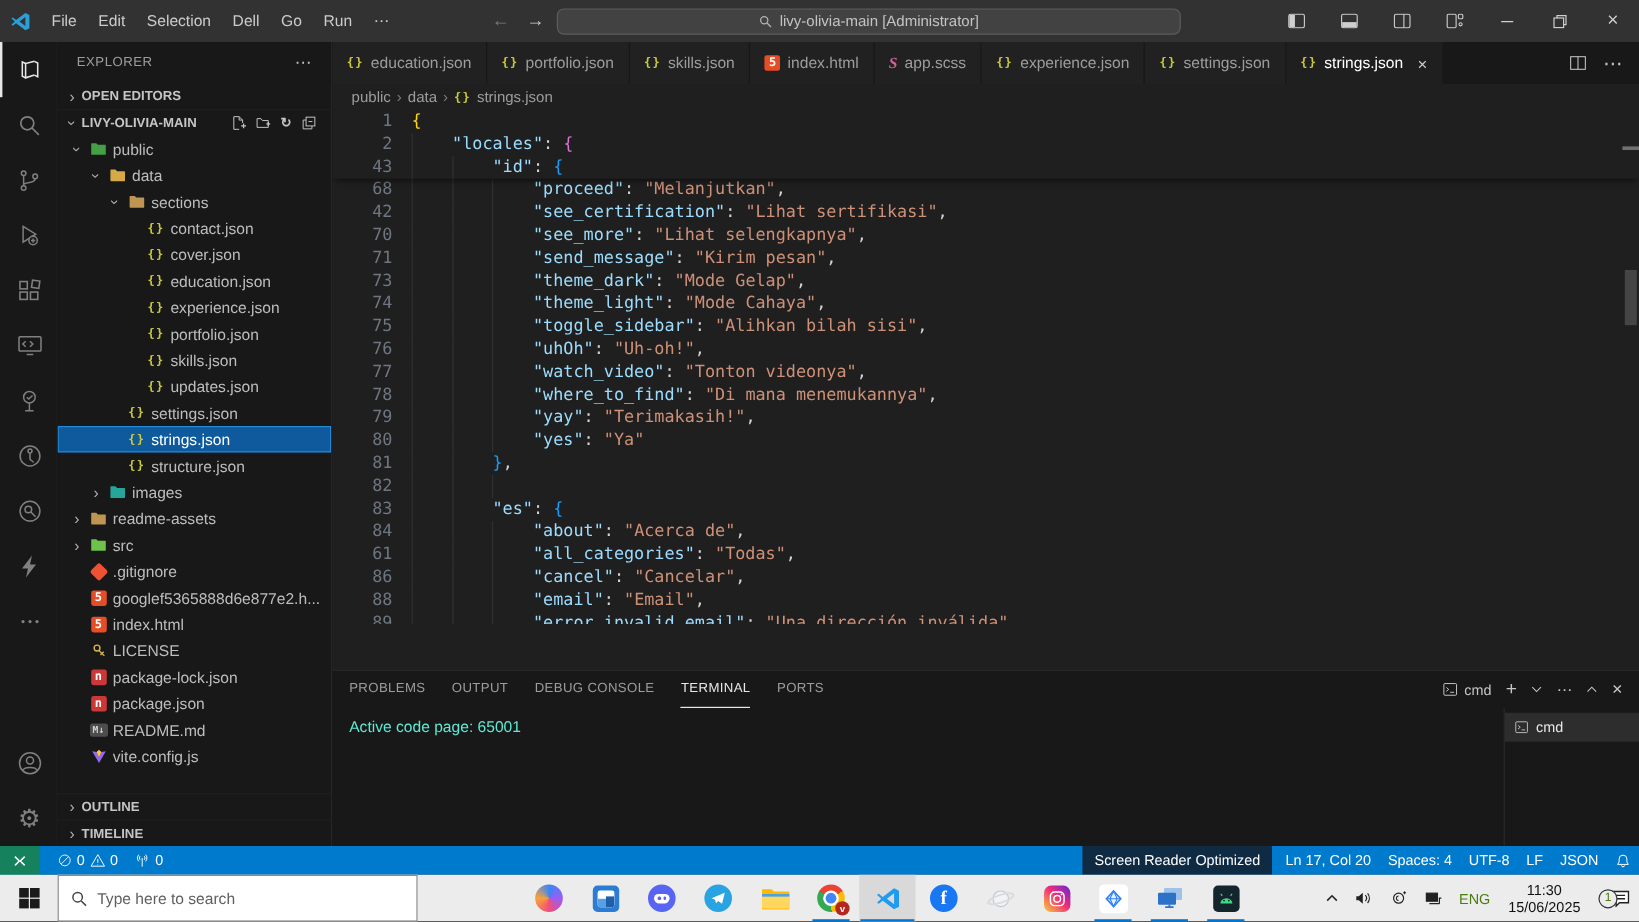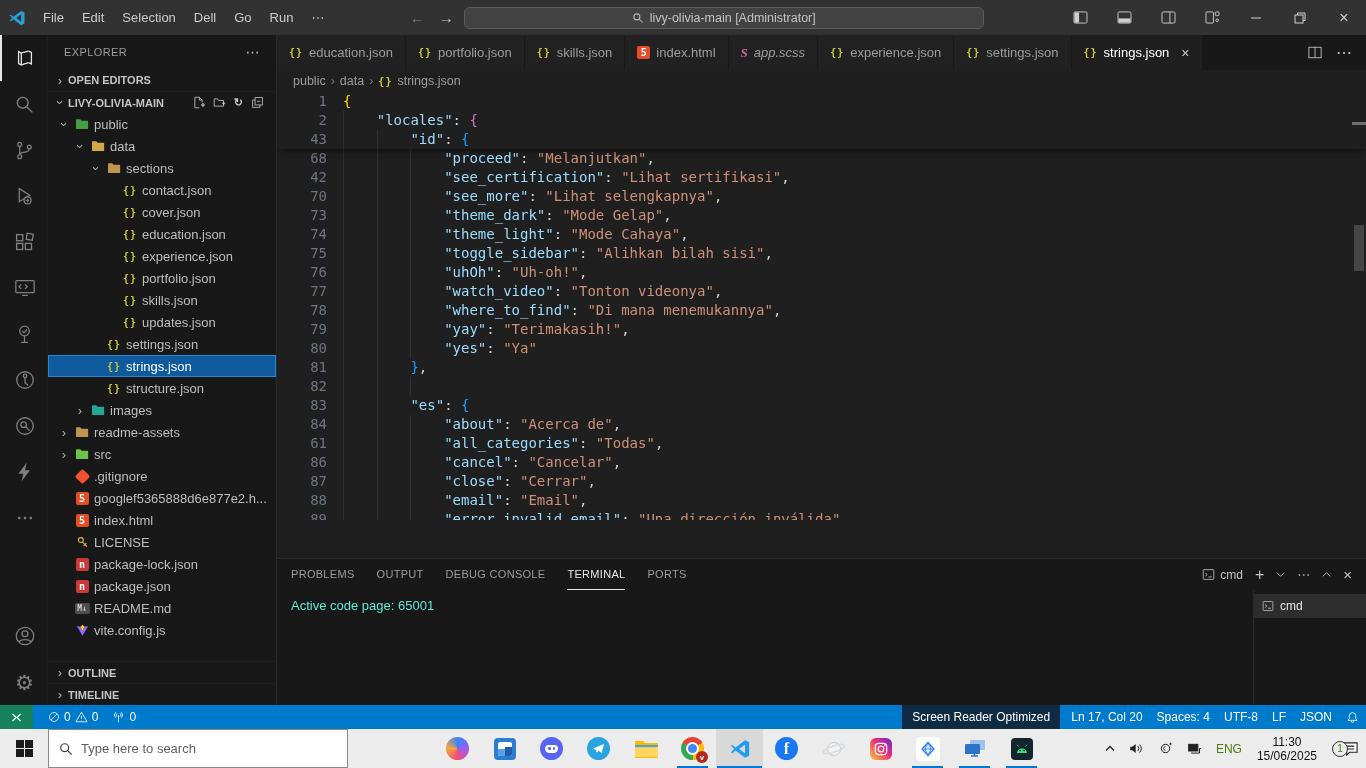--- a/index.html
+++ b/index.html
@@ -46,21 +46,21 @@
   .fi.scss{color:#cd6799;font-family:"Liberation Serif",serif;font-style:italic;font-size:13px}
   .fi.npm{background:#cb3837;color:#fff;width:13px;height:13px;line-height:13px;border-radius:2px}
   .fi.md{background:#4d4d4d;color:#d0d0d0;font-size:8px;width:15px;height:11px;line-height:11px;border-radius:2px}
   .fi.giti{width:11px;height:11px;background:#f05133;transform:rotate(45deg);border-radius:2px}
   
   .editor-col{flex:1;display:flex;flex-direction:column;min-width:0;background:#1f1f1f}
   .tabbar{height:35px;background:#181818;display:flex;align-items:stretch;flex:none}
   .tab{display:flex;align-items:center;gap:6px;padding:0 12px;font-size:13px;color:#9d9d9d;background:#212121;border-right:1px solid #181818;white-space:nowrap}
   .tab.active{background:#1f1f1f;color:#ffffff}
   .tab .close{margin-left:6px;color:#cccccc;font-size:14px}
-  .tab.italic .tab-label{font-style:italic}
+  .tab.italic .tab-label{}
   .tab-actions{margin-left:auto;display:flex;align-items:center;gap:14px;padding:0 14px;color:#c5c5c5}
   .breadcrumbs{height:22px;display:flex;align-items:center;font-size:12.5px;color:#9d9d9d;padding-left:16px;gap:5px;flex:none;background:#1f1f1f}
   .bc-sep{color:#7c7c7c}
   .code-area{flex:1;position:relative;overflow:hidden;font-family:"DejaVu Sans Mono",monospace;font-size:14px}
   .cl{display:flex;height:19px;line-height:19px;white-space:pre}
   .cl.partial{height:10px;overflow:hidden}
   .ln{width:50px;flex:none;text-align:right;color:#6e7681;padding-right:0}
   .lc{position:relative;margin-left:16px}
   .ig{position:absolute;top:0;bottom:0;width:1px;background:#303030}
   .tok-key{color:#9cdcfe}.tok-str{color:#ce9178}.tok-pn{color:#d4d4d4}
@@ -567,20 +567,22 @@
     <span class="ln">43</span><span class="lc" style="padding-left:8ch"><span class="ig" style="left:0ch"></span><span class="ig" style="left:4ch"></span><span class="tok-key">"id"</span><span class="tok-pn">: </span><span class="tok-b3">{</span></span></div>
           </div>
         <div id="codelines">
             <div class="cl">
     <span class="ln">68</span><span class="lc" style="padding-left:12ch"><span class="ig" style="left:0ch"></span><span class="ig" style="left:4ch"></span><span class="ig" style="left:8ch"></span><span class="tok-key">"proceed"</span><span class="tok-pn">: </span><span class="tok-str">"Melanjutkan"</span><span class="tok-pn">,</span></span></div>
             <div class="cl">
     <span class="ln">42</span><span class="lc" style="padding-left:12ch"><span class="ig" style="left:0ch"></span><span class="ig" style="left:4ch"></span><span class="ig" style="left:8ch"></span><span class="tok-key">"see_certification"</span><span class="tok-pn">: </span><span class="tok-str">"Lihat sertifikasi"</span><span class="tok-pn">,</span></span></div>
             <div class="cl">
     <span class="ln">70</span><span class="lc" style="padding-left:12ch"><span class="ig" style="left:0ch"></span><span class="ig" style="left:4ch"></span><span class="ig" style="left:8ch"></span><span class="tok-key">"see_more"</span><span class="tok-pn">: </span><span class="tok-str">"Lihat selengkapnya"</span><span class="tok-pn">,</span></span></div>
             <div class="cl">
+    <span class="ln">71</span><span class="lc" style="padding-left:12ch"><span class="ig" style="left:0ch"></span><span class="ig" style="left:4ch"></span><span class="ig" style="left:8ch"></span><span class="tok-key">"send_message"</span><span class="tok-pn">: </span><span class="tok-str">"Kirim pesan"</span><span class="tok-pn">,</span></span></div>
+            <div class="cl">
     <span class="ln">73</span><span class="lc" style="padding-left:12ch"><span class="ig" style="left:0ch"></span><span class="ig" style="left:4ch"></span><span class="ig" style="left:8ch"></span><span class="tok-key">"theme_dark"</span><span class="tok-pn">: </span><span class="tok-str">"Mode Gelap"</span><span class="tok-pn">,</span></span></div>
             <div class="cl">
     <span class="ln">74</span><span class="lc" style="padding-left:12ch"><span class="ig" style="left:0ch"></span><span class="ig" style="left:4ch"></span><span class="ig" style="left:8ch"></span><span class="tok-key">"theme_light"</span><span class="tok-pn">: </span><span class="tok-str">"Mode Cahaya"</span><span class="tok-pn">,</span></span></div>
             <div class="cl">
     <span class="ln">75</span><span class="lc" style="padding-left:12ch"><span class="ig" style="left:0ch"></span><span class="ig" style="left:4ch"></span><span class="ig" style="left:8ch"></span><span class="tok-key">"toggle_sidebar"</span><span class="tok-pn">: </span><span class="tok-str">"Alihkan bilah sisi"</span><span class="tok-pn">,</span></span></div>
             <div class="cl">
     <span class="ln">76</span><span class="lc" style="padding-left:12ch"><span class="ig" style="left:0ch"></span><span class="ig" style="left:4ch"></span><span class="ig" style="left:8ch"></span><span class="tok-key">"uhOh"</span><span class="tok-pn">: </span><span class="tok-str">"Uh-oh!"</span><span class="tok-pn">,</span></span></div>
             <div class="cl">
     <span class="ln">77</span><span class="lc" style="padding-left:12ch"><span class="ig" style="left:0ch"></span><span class="ig" style="left:4ch"></span><span class="ig" style="left:8ch"></span><span class="tok-key">"watch_video"</span><span class="tok-pn">: </span><span class="tok-str">"Tonton videonya"</span><span class="tok-pn">,</span></span></div>
             <div class="cl">
@@ -594,22 +596,20 @@
             <div class="cl">
     <span class="ln">82</span><span class="lc" style="padding-left:12ch"><span class="ig" style="left:0ch"></span><span class="ig" style="left:4ch"></span><span class="ig" style="left:8ch"></span></span></div>
             <div class="cl">
     <span class="ln">83</span><span class="lc" style="padding-left:8ch"><span class="ig" style="left:0ch"></span><span class="ig" style="left:4ch"></span><span class="tok-key">"es"</span><span class="tok-pn">: </span><span class="tok-b3">{</span></span></div>
             <div class="cl">
     <span class="ln">84</span><span class="lc" style="padding-left:12ch"><span class="ig" style="left:0ch"></span><span class="ig" style="left:4ch"></span><span class="ig" style="left:8ch"></span><span class="tok-key">"about"</span><span class="tok-pn">: </span><span class="tok-str">"Acerca de"</span><span class="tok-pn">,</span></span></div>
             <div class="cl">
     <span class="ln">61</span><span class="lc" style="padding-left:12ch"><span class="ig" style="left:0ch"></span><span class="ig" style="left:4ch"></span><span class="ig" style="left:8ch"></span><span class="tok-key">"all_categories"</span><span class="tok-pn">: </span><span class="tok-str">"Todas"</span><span class="tok-pn">,</span></span></div>
             <div class="cl">
     <span class="ln">86</span><span class="lc" style="padding-left:12ch"><span class="ig" style="left:0ch"></span><span class="ig" style="left:4ch"></span><span class="ig" style="left:8ch"></span><span class="tok-key">"cancel"</span><span class="tok-pn">: </span><span class="tok-str">"Cancelar"</span><span class="tok-pn">,</span></span></div>
-            <div class="cl">
-    <span class="ln">87</span><span class="lc" style="padding-left:12ch"><span class="ig" style="left:0ch"></span><span class="ig" style="left:4ch"></span><span class="ig" style="left:8ch"></span><span class="tok-key">"close"</span><span class="tok-pn">: </span><span class="tok-str">"Cerrar"</span><span class="tok-pn">,</span></span></div>
             <div class="cl">
     <span class="ln">88</span><span class="lc" style="padding-left:12ch"><span class="ig" style="left:0ch"></span><span class="ig" style="left:4ch"></span><span class="ig" style="left:8ch"></span><span class="tok-key">"email"</span><span class="tok-pn">: </span><span class="tok-str">"Email"</span><span class="tok-pn">,</span></span></div>
             <div class="cl partial">
     <span class="ln">89</span><span class="lc" style="padding-left:12ch"><span class="ig" style="left:0ch"></span><span class="ig" style="left:4ch"></span><span class="ig" style="left:8ch"></span><span class="tok-key">"error_invalid_email"</span><span class="tok-pn">: </span><span class="tok-str">"Una dirección inválida"</span><span class="tok-pn">,</span></span></div>
           </div>
         <div class="vscroll">
           <div class="vmark" style="top:30px"></div>
           <div class="vthumb" style="top:133px;height:46px"></div>
         </div>
       </div>

